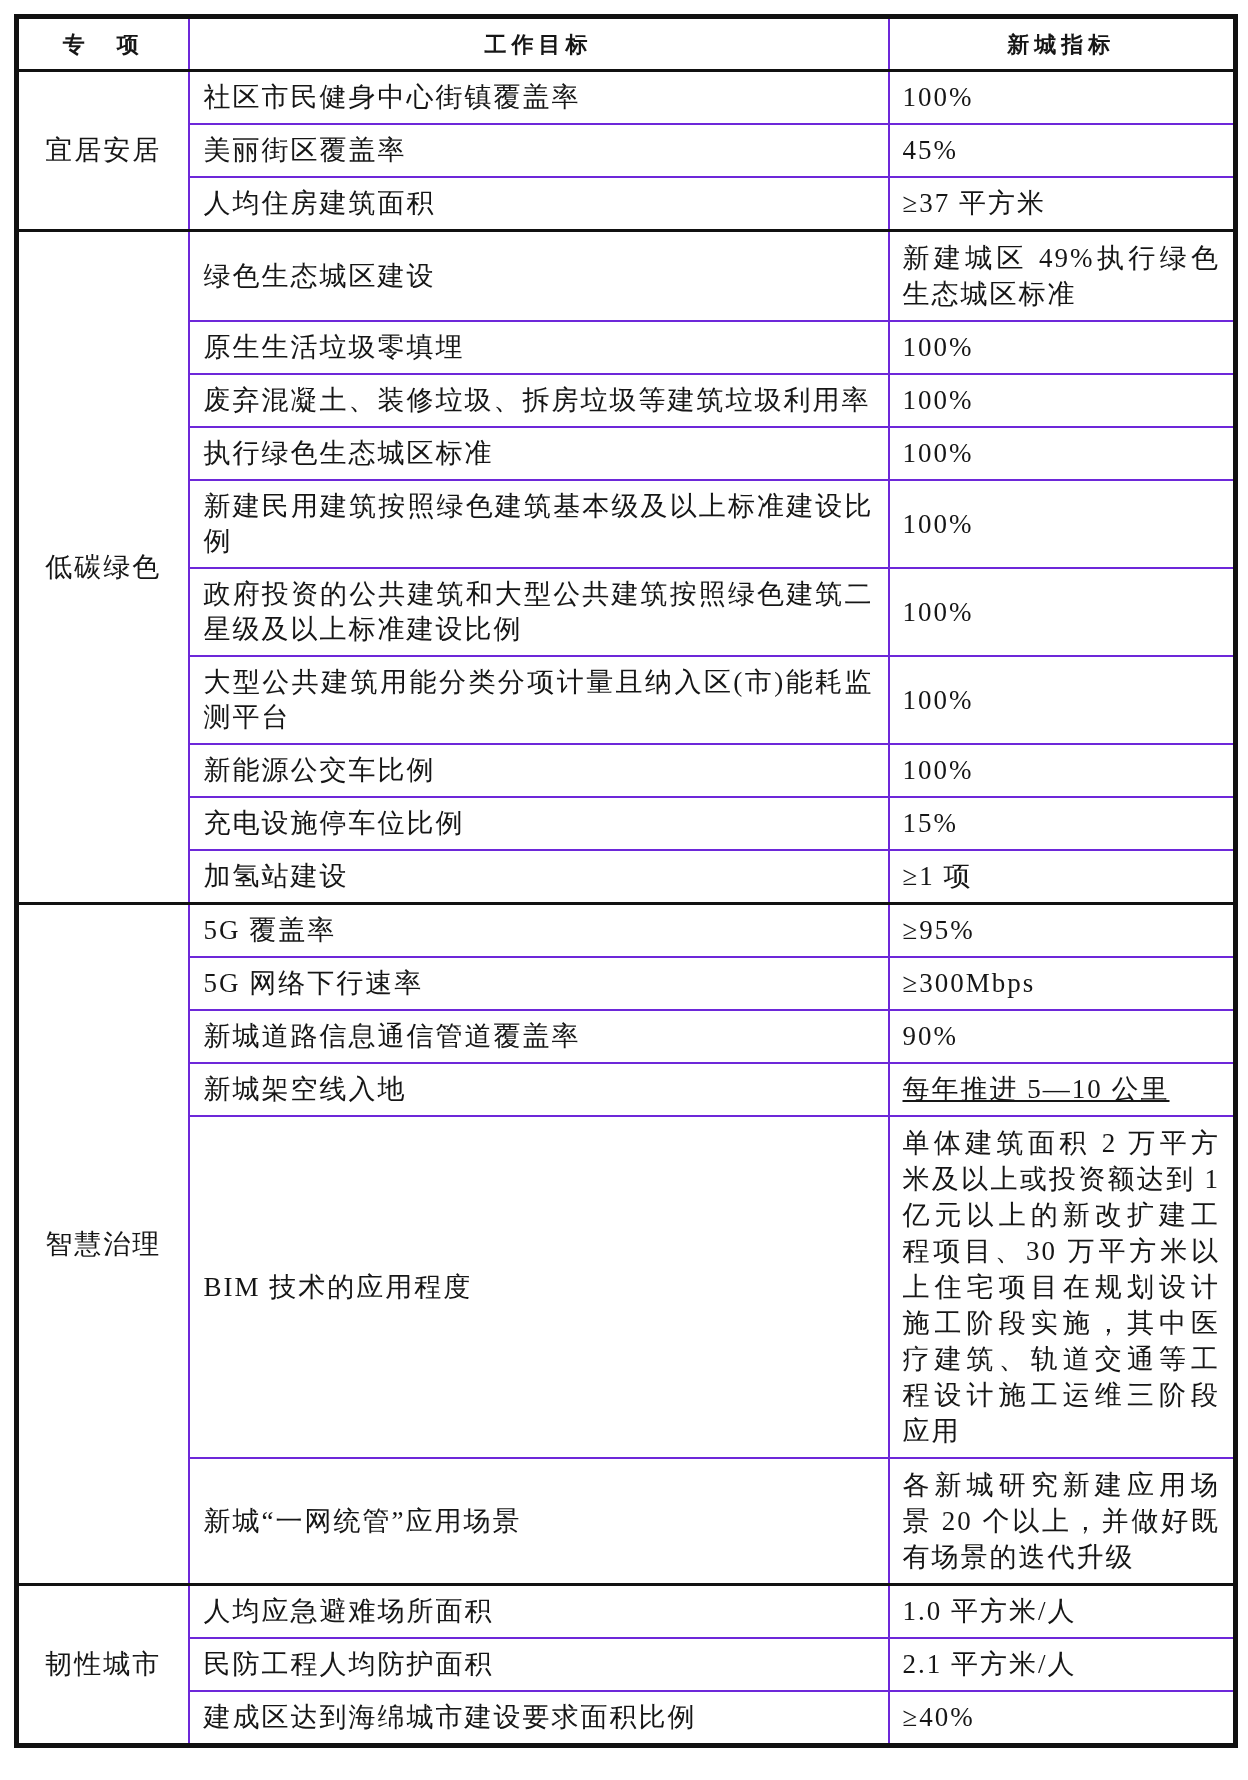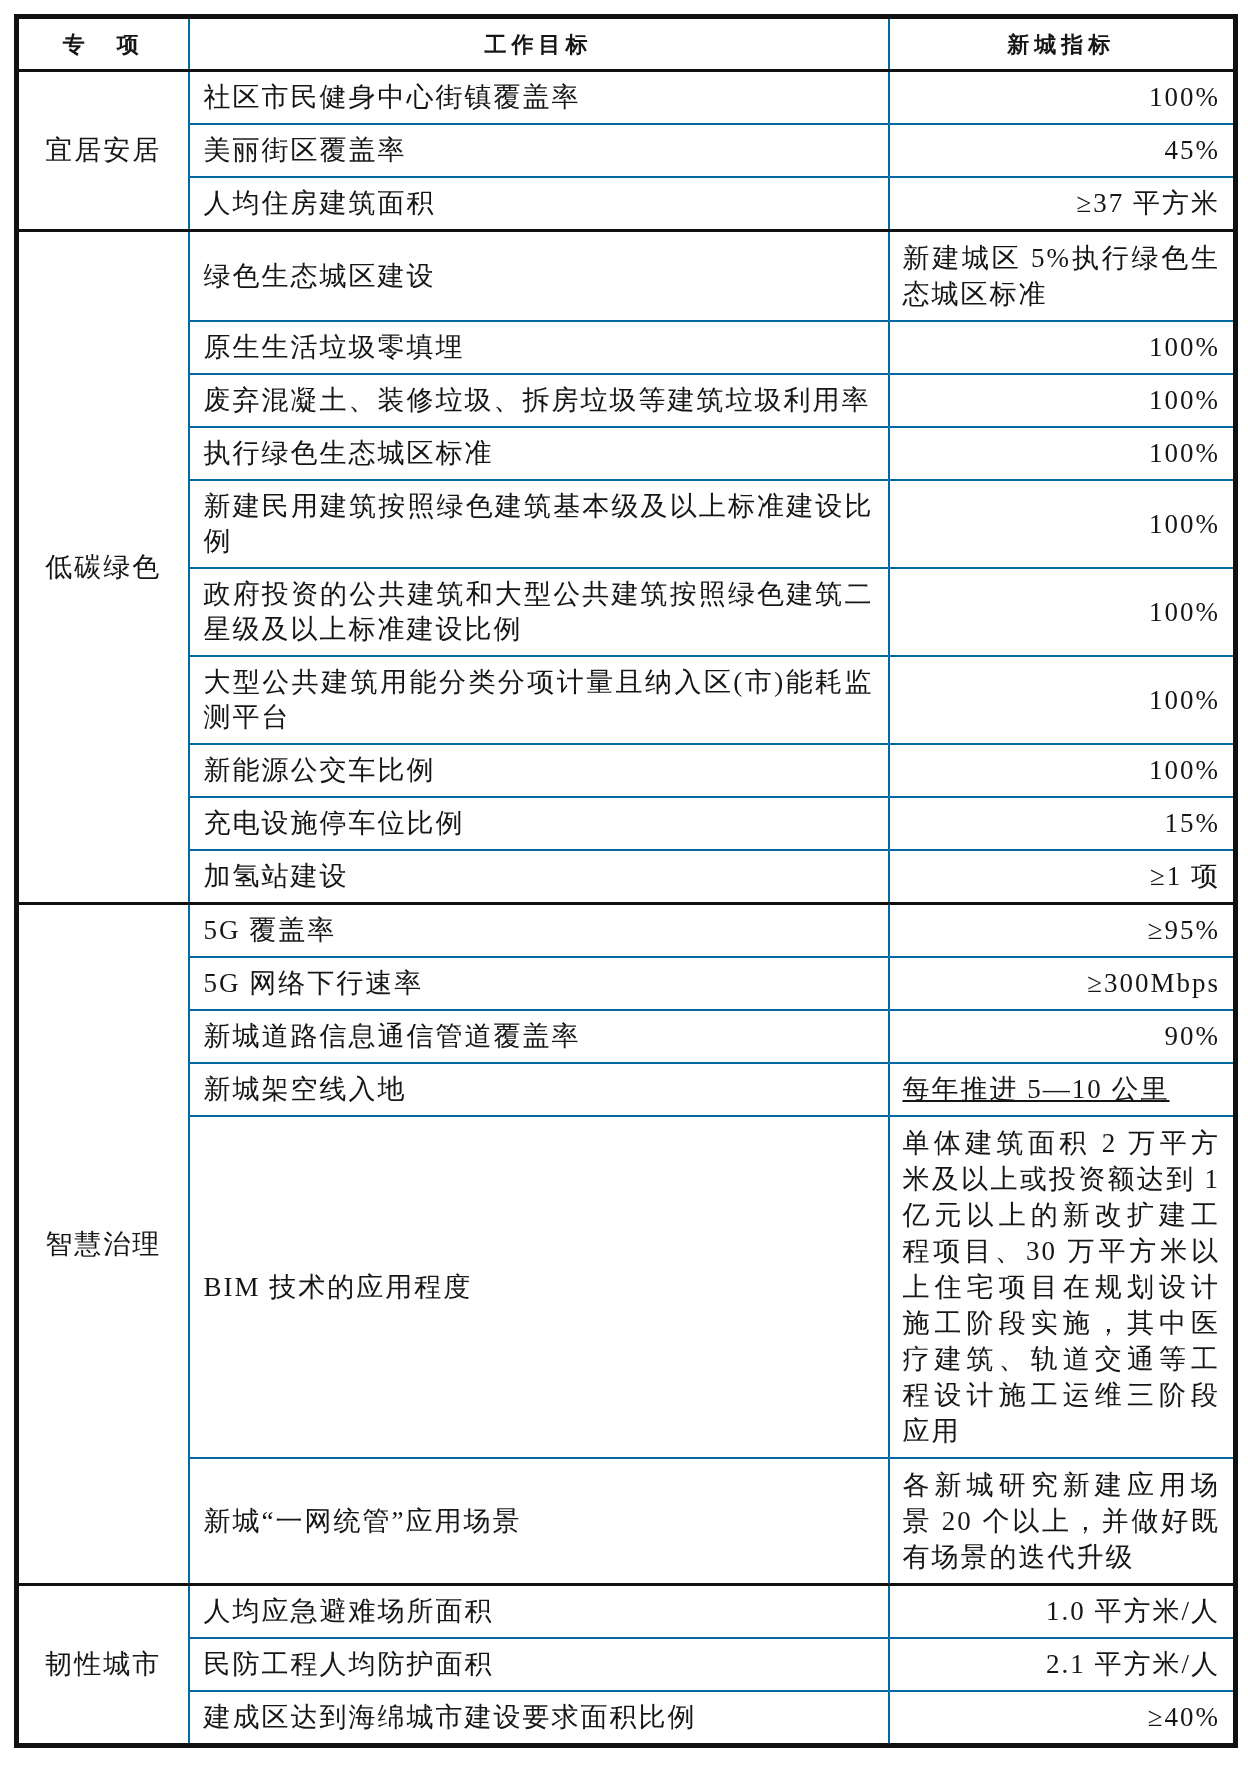--- a/index.html
+++ b/index.html
@@ -20,21 +20,21 @@
   table.spec-table {
     border-collapse: collapse;
     table-layout: fixed;
     width: 1219px;
     border: 5px solid #111111;
   }
   col.c1 { width: 172px; }
   col.c2 { width: 700px; }
   col.c3 { width: 347px; }
   th, td {
-    border: 2px solid #0369a1;
+    border: 2px solid #6d28d9;
     vertical-align: middle;
     box-sizing: border-box;
     line-height: 35px;
   }
   tr.group-start th,
   tr.group-start td {
     border-top: 3px solid #111111;
   }
   th {
     font-size: 22px;
@@ -54,21 +54,21 @@
     padding: 0 4px;
     margin-top: 16px;
   }
   td.target {
     text-align: justify;
     padding: 8px 14px;
   }
   td.ind {
     padding: 8px 13px;
   }
-  td.center { text-align: right; }
+  td.center { text-align: left; }
   td.left   { text-align: left; text-decoration: underline; }
   td.just   { text-align: justify; line-height: 36px; }
   tr.h2   td { height: 88px; }
   tr.hbim td { height: 286px; }
   tr.hnet td { height: 122px; margin-top: 17px; }
 </style>
 </head>
 <body>
 
 <div class="page">
@@ -97,21 +97,21 @@
         <td class="ind center">45%</td>
       </tr>
       <tr>
         <td class="target">人均住房建筑面积</td>
         <td class="ind center">≥37 平方米</td>
       </tr>
 
       <tr class="group-start h2">
         <td class="glabel" rowspan="10">低碳绿色</td>
         <td class="target">绿色生态城区建设</td>
-        <td class="ind just">新建城区 5%执行绿色生态城区标准</td>
+        <td class="ind just">新建城区 49%执行绿色生态城区标准</td>
       </tr>
       <tr>
         <td class="target">原生生活垃圾零填埋</td>
         <td class="ind center">100%</td>
       </tr>
       <tr>
         <td class="target">废弃混凝土、装修垃圾、拆房垃圾等建筑垃圾利用率</td>
         <td class="ind center">100%</td>
       </tr>
       <tr>

